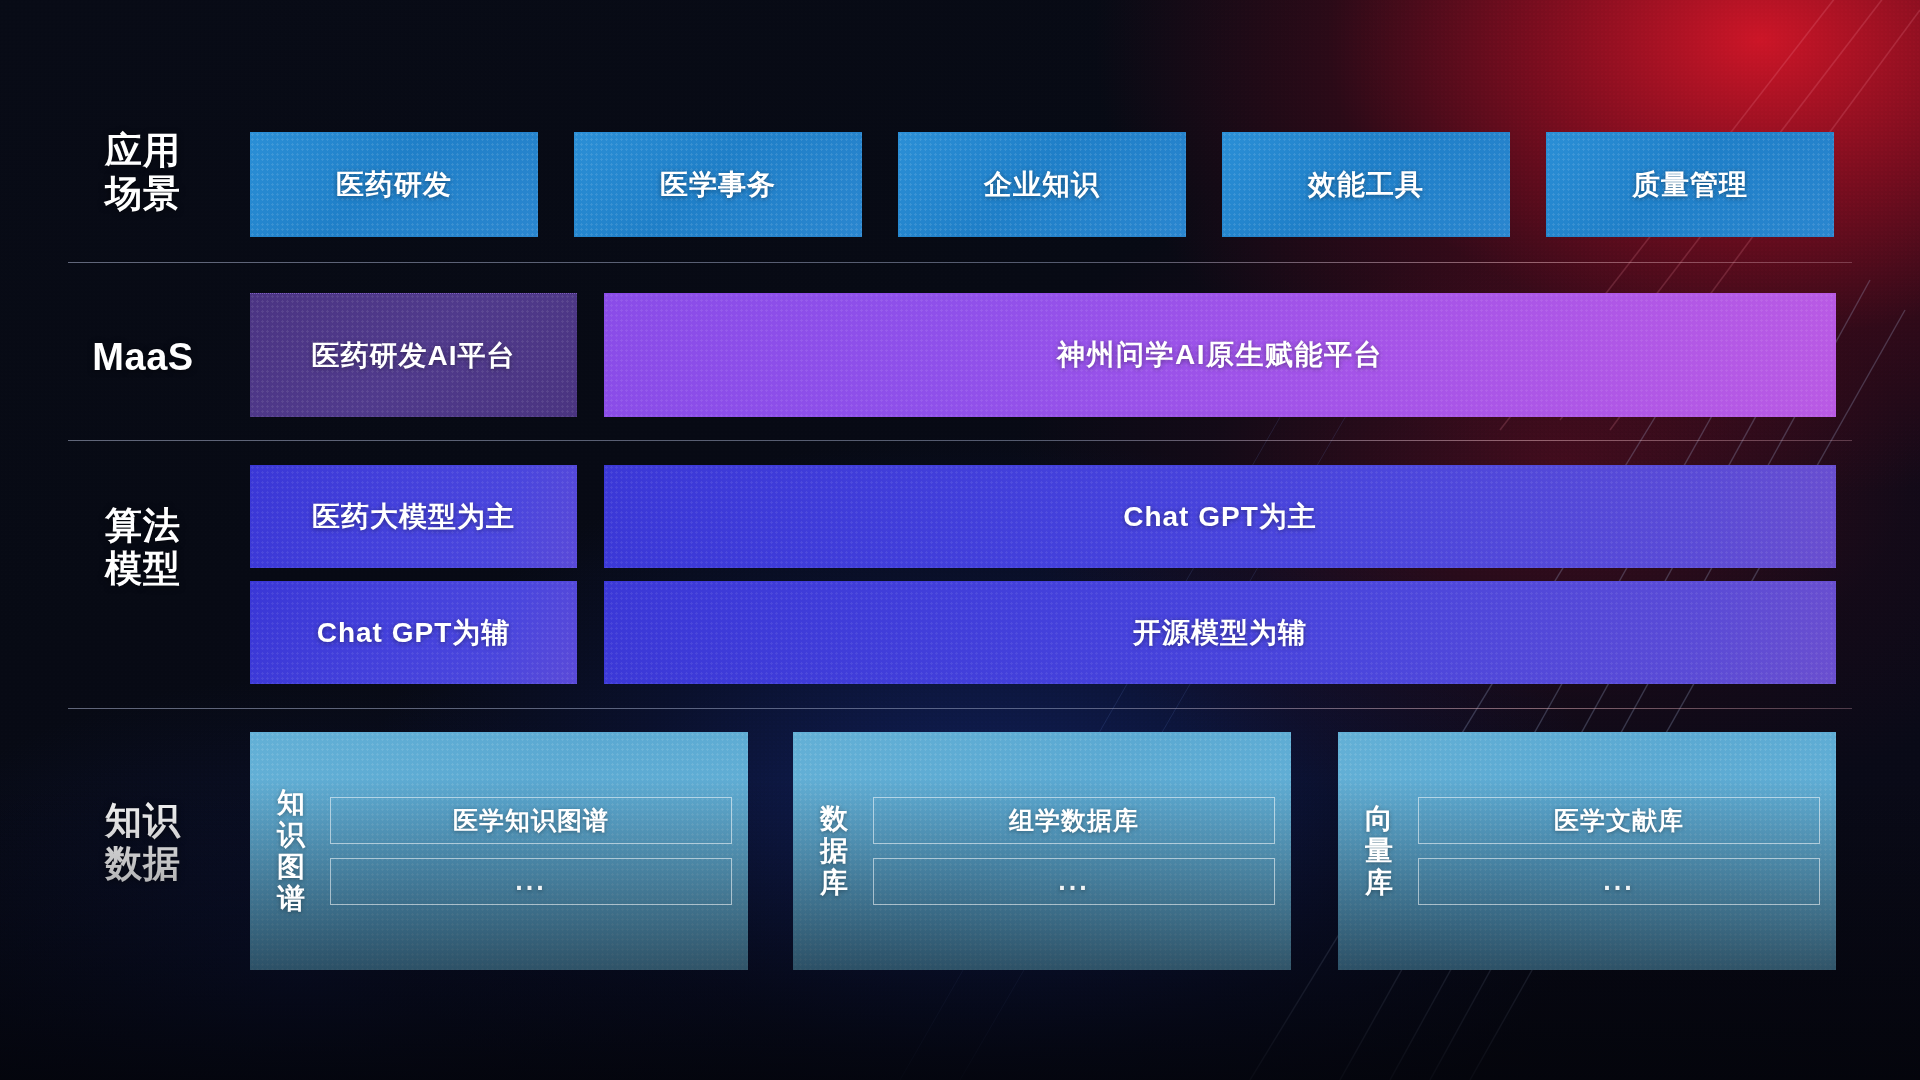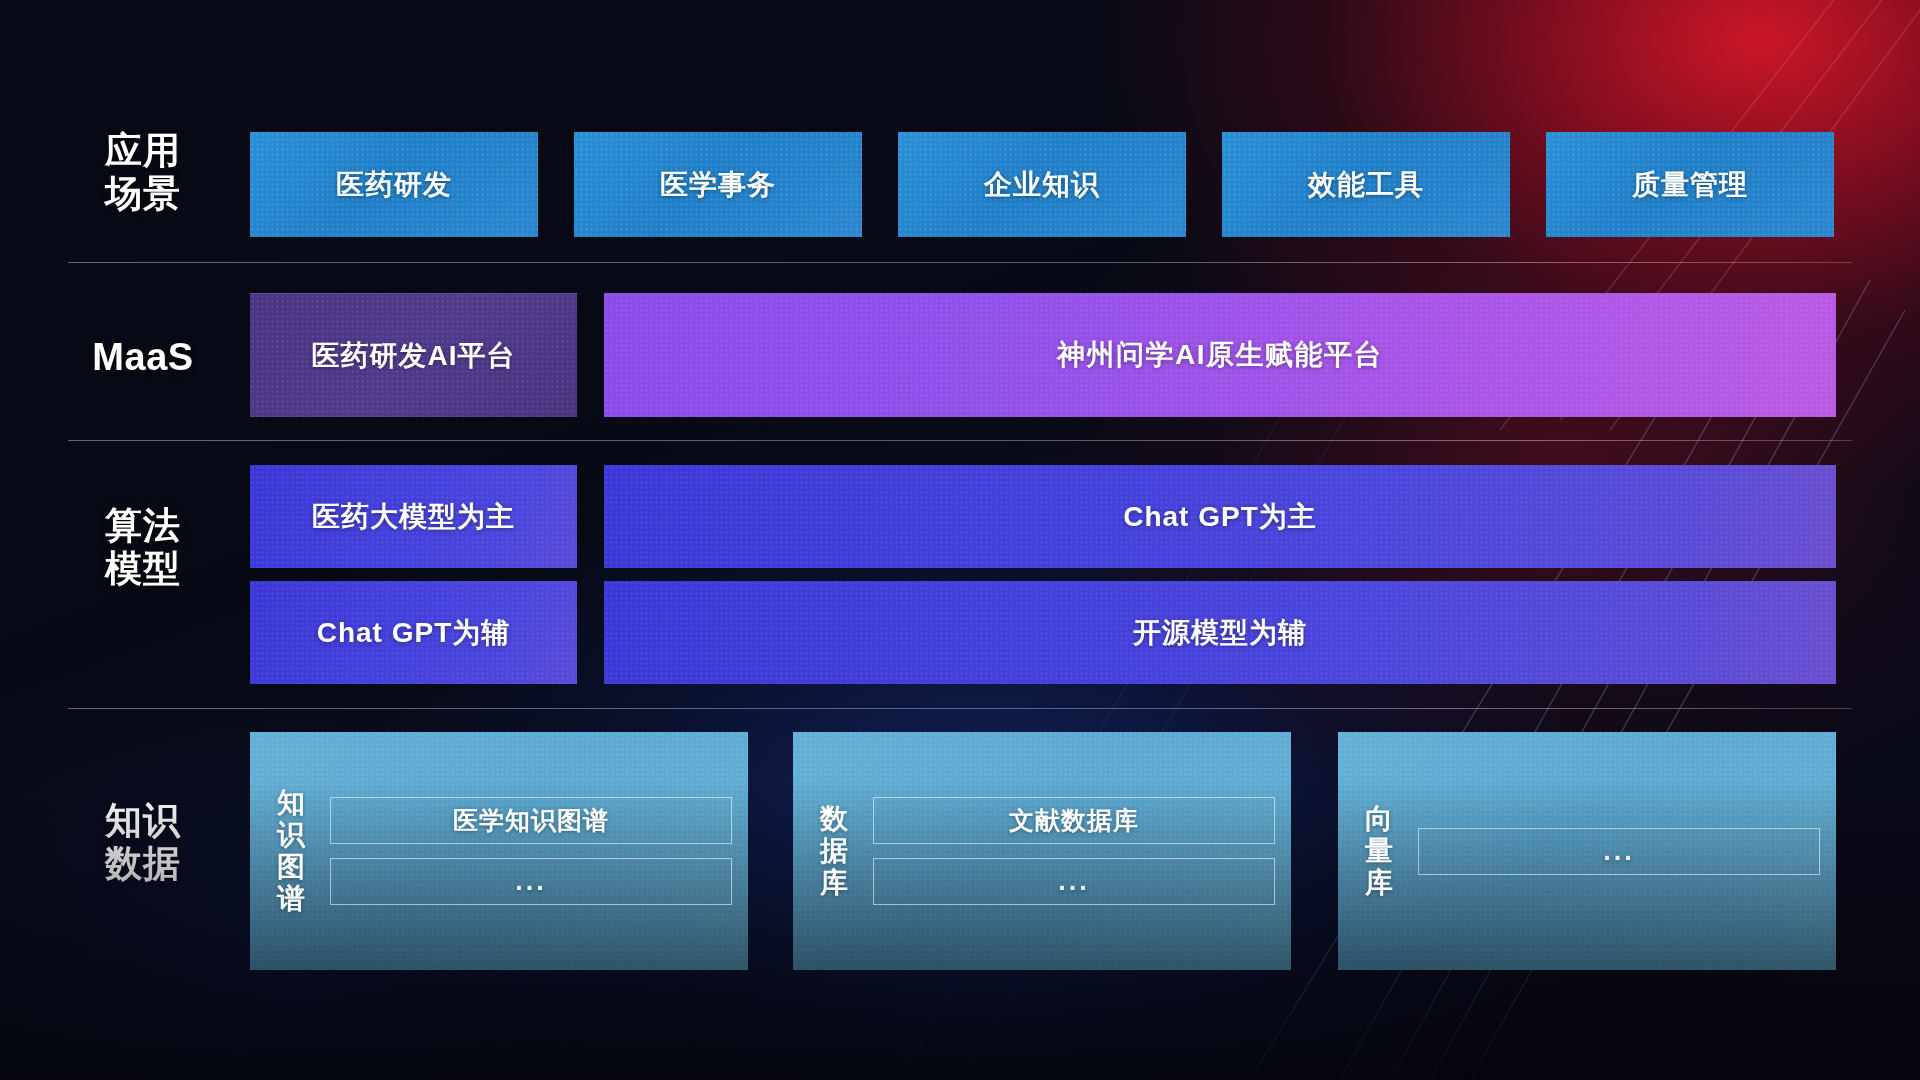--- a/index.html
+++ b/index.html
@@ -319,32 +319,33 @@
       </div>
     </div>
 
     <div class="kpanel" style="left:793px; top:732px; width:498px; height:238px;">
       <div class="kpanel-label">
           <div>数</div>
           <div>据</div>
           <div>库</div>
         </div>
       <div class="kpanel-items">
-        <div class="kitem">文献数据库</div>
+        <div class="kitem">组学数据库</div>
         <div class="kitem ellipsis">...</div>
       </div>
     </div>
 
     <div class="kpanel" style="left:1338px; top:732px; width:498px; height:238px;">
       <div class="kpanel-label">
           <div>向</div>
           <div>量</div>
           <div>库</div>
         </div>
       <div class="kpanel-items">
+        <div class="kitem">医学文献库</div>
         <div class="kitem ellipsis">...</div>
       </div>
     </div>
 
   </div>
 
   <div id="vignette"></div>
 </div>
 
 </body></html>

